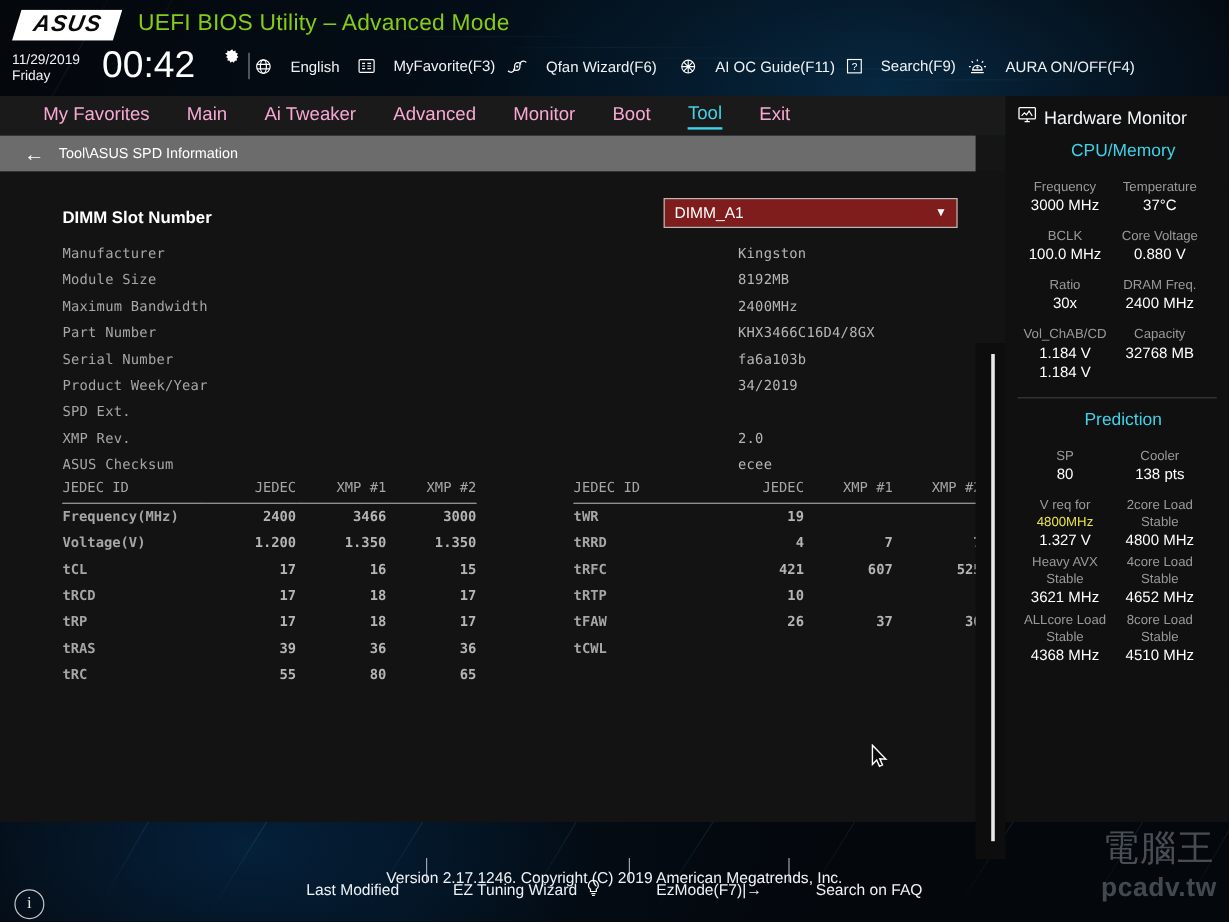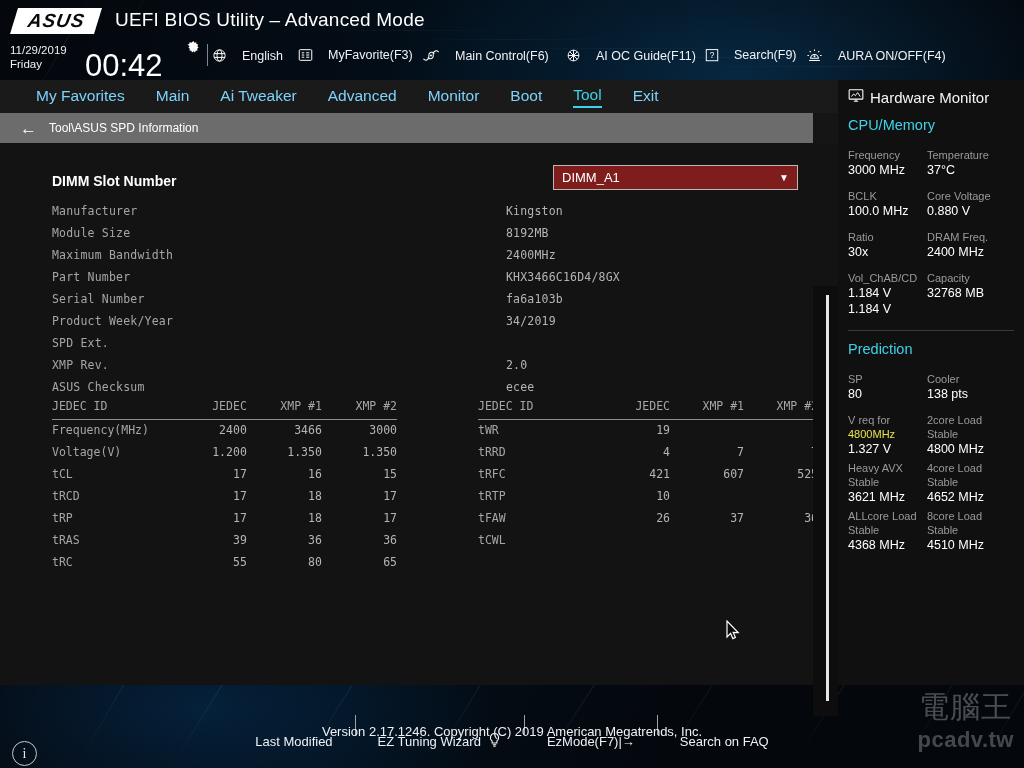--- a/index.html
+++ b/index.html
@@ -33,41 +33,41 @@
     position:absolute; left:10px; top:8px; width:92px; height:26px;
     display:flex; align-items:center; justify-content:center;
     background:#fff;
     color:#0a0a0a; font-weight:bold; font-size:19px; letter-spacing:1px;
     font-style: italic;
     clip-path: polygon(8px 0, 92px 0, 84px 26px, 0 26px);
   }
   .logo span { transform: skewX(-10deg); }
   .app-title {
     position:absolute; left:115px; top:9px;
-    font-size:19px; color:#ffffff; letter-spacing:.2px;
+    font-size:19px; color:#84cc16; letter-spacing:.2px;
   }
   .datebox { position:absolute; left:10px; top:44px; line-height:12px; }
   .datebox .d1 { font-size:11.5px; color:#eef1f4; }
   .datebox .d2 { font-size:11.5px; color:#eef1f4; margin-top:2px; }
-  .clock { position:absolute; left:85px; top:48px; font-size:31px; color:#fff; letter-spacing:0px; }
+  .clock { position:absolute; left:85px; top:36px; font-size:31px; color:#fff; letter-spacing:0px; }
   .gear-ic { position:absolute; left:186px; top:40px; width:15px; height:15px; }
   .hsep { position:absolute; top:44px; width:1px; height:22px; background:#7d8894; }
 
   .hitem { position:absolute; top:48px; display:flex; align-items:center; gap:15px;
            font-size:12.5px; color:#f0f3f6; white-space:nowrap; }
   .hitem svg { display:block; }
 
   
   .navbar {
     position:absolute; left:0; top:80px; width:838px; height:33px;
     background:#1a1a1a;
   }
   .navbar-strip { position:absolute; left:838px; top:80px; width:186px; height:33px; }
   .tabs { position:absolute; left:36px; top:0; height:33px; display:flex; align-items:center; gap:31px; }
-  .tab { font-size:15.5px; color:#7dd3fc; cursor:pointer; padding-bottom:2px; white-space:nowrap; }
+  .tab { font-size:15.5px; color:#f9a8d4; cursor:pointer; padding-bottom:2px; white-space:nowrap; }
   .tab.active { color:#3fd2e8; border-bottom:2px solid #3fd2e8; }
 
   
   .content { position:absolute; left:0; top:113px; width:838px; height:572px; background:#151515; }
   .crumb {
     position:absolute; left:0; top:0; width:813px; height:30px;
     background:#6c6c6c; display:flex; align-items:center; gap:12px; padding-left:20px;
   }
   .crumb .back { font-size:17px; color:#fff; line-height:1; }
   .crumb .txt { font-size:12px; color:#ffffff; }
@@ -80,50 +80,50 @@
     border:1px solid #b9b9b9; background:#7f1d1d;
     display:flex; align-items:center; padding:0 8px; cursor:pointer;
   }
   .dropdown .val { font-size:13px; color:#ffffff; flex:1; }
   .dropdown .car { font-size:10px; color:#ffffff; }
 
   
   .kv { position:absolute; left:52px; top:57px; width:760px;
         font-family:"DejaVu Sans Mono","Liberation Mono",monospace; }
   .kv .row { height:22px; display:flex; align-items:center; }
-  .kv .k { width:454px; font-size:11.5px; color:#a6a6a6; letter-spacing:.2px; }
+  .kv .k { width:563px; font-size:11.5px; color:#a6a6a6; letter-spacing:.2px; }
   .kv .v { font-size:11.5px; color:#b5b5b5; letter-spacing:.2px; }
 
   
   .tables { position:absolute; left:0; top:254px; width:838px;
             font-family:"DejaVu Sans Mono","Liberation Mono",monospace; }
   .tbl { position:absolute; top:0; }
   .tbl.left { left:52px; width:345px; }
   .tbl.right { left:478px; width:325px; }
   .tbl table { border-collapse:collapse; width:100%; table-layout:fixed; }
   .tbl th, .tbl td { font-weight:normal; font-size:11.5px; height:22px; padding:0; }
   .tbl th { color:#a6a6a6; text-align:right; padding-bottom:3px; }
   .tbl th.c0 { text-align:left; }
-  .tbl td { color:#b5b5b5; text-align:right; }
+  .tbl td { color:#b5b5b5; text-align:right;font-weight:bold; }
   .tbl td.c0 { text-align:left; color:#a6a6a6; }
   .tbl thead tr { border-bottom:1px solid #8f8f8f; }
   .tbl col.n0 { width:118px; }
   .tbl col.n { width:74px; }
   .tblclip { position:relative; height:180px; overflow:hidden; }
 
   .infoicon { position:absolute; left:12px; top:598px; width:25px; height:25px;
               border:1.6px solid #c9c9c9; border-radius:50%;
               color:#e6e6e6; font-size:14px; display:flex; align-items:center;
               justify-content:center; font-family:"Liberation Serif",serif; }
 
   .vscroll { position:absolute; left:826px; top:152px; width:3px; height:406px; background:#e8e8e8; }
   .vtrack  { position:absolute; left:813px; top:143px; width:25px; height:430px; background:#0d0d0d; }
 
   
-  .hw { position:absolute; left:838px; top:80px; width:186px; height:605px; background:#101010; }
+  .hw { position:absolute; left:838px; top:80px; width:186px; height:605px; background:#101010;text-align:center; }
   .hw-title { display:flex; align-items:center; gap:6px; padding:8px 0 0 10px; }
   .hw-title .t { font-size:15px; color:#f3f6f9; }
   .hw-sec { font-size:14.5px; color:#3fd2e8; padding:10px 0 2px 10px; }
   .hw-grid { padding:2px 10px 0 10px; }
   .hw-pair { display:flex; margin-top:11px; }
   .hw-cell { width:79px; }
   .hw-lab { font-size:11px; color:#9a9a9a; line-height:14px; }
   .hw-val { font-size:12.5px; color:#ffffff; line-height:16px; }
   .hw-div { height:1px; background:#3a3a3a; margin:13px 10px 0 10px; }
   .hw-pair.tight { margin-top:4px; }
@@ -230,21 +230,21 @@
     </div>
 
     <div class="hitem" style="left:422px">
       <span>
         <svg width="18" height="15" viewBox="0 0 26 20" fill="none" stroke="#fff" stroke-width="1.5">
           <path d="M2 15c3 3 6 2 7.5-1 1.3-2.6-.8-5.4 1.5-7.6 2-1.9 5.5-1.3 6.6 1"></path>
           <path d="M24 5c-2.6-2.8-6-2-7.4 1-1.2 2.6.9 5.3-1.4 7.5-2 1.9-5.6 1.4-6.7-1"></path>
           <circle cx="13" cy="10" r="1.4" fill="#fff" stroke="none"></circle>
         </svg>
       </span>
-      <span>Main Control(F6)</span>
+      <span>Qfan Wizard(F6)</span>
     </div>
 
     <div class="hitem" style="left:566px">
       <span>
         <svg width="15" height="15" viewBox="0 0 24 24" fill="none" stroke="#fff" stroke-width="1.5">
           <circle cx="12" cy="12" r="8.6"></circle>
           <path d="M12 3.4v17.2M3.4 12h17.2M6 6l12 12M18 6L6 18"></path>
         </svg>
       </span>
       <span>AI OC Guide(F11)</span>

